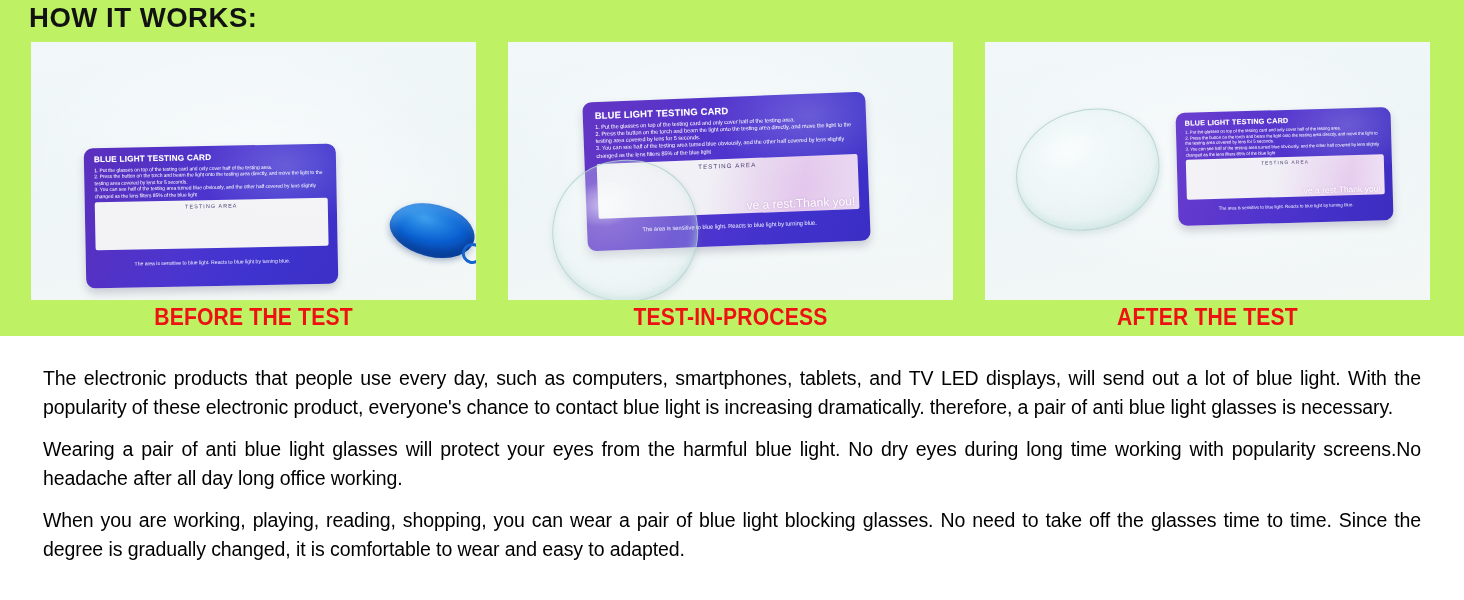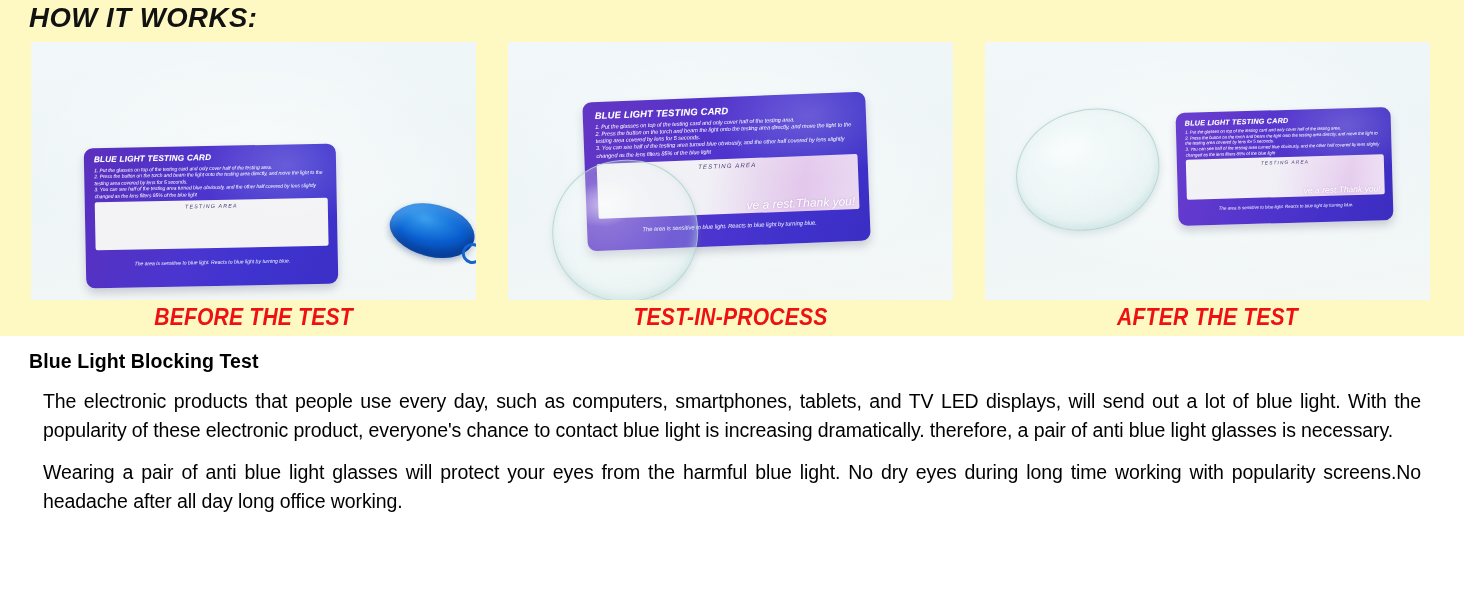--- a/index.html
+++ b/index.html
@@ -14,22 +14,21 @@
     overflow: hidden;
     position: relative;
   }
 
   
   #howitworks-section {
     position: absolute;
     left: 0; top: 0;
     width: 1464px;
     height: 336px;
-    background: #fef9c3;
-    font-style: italic;
+    background: #bef264;
   }
 
   #page-title {
     position: absolute;
     left: 29px;
     top: 3px;
     font-family: "Liberation Sans", sans-serif;
     font-weight: bold;
     font-size: 27px;
     letter-spacing: 0.5px;
@@ -382,16 +381,16 @@
 
   </div>
 
   <div class="caption" id="caption-1">BEFORE THE TEST</div>
   <div class="caption" id="caption-2">TEST-IN-PROCESS</div>
   <div class="caption" id="caption-3">AFTER THE TEST</div>
 
 </div>
 
 <div id="description-section">
-  <h2 id="description-heading">Blue Light Blocking Test</h2>
   <p class="description-paragraph">The electronic products that people use every day, such as computers, smartphones, tablets, and TV LED displays, will send out a lot of blue light. With the popularity of these electronic product, everyone's chance to contact blue light is increasing dramatically. therefore, a pair of anti blue light glasses is necessary.</p>
   <p class="description-paragraph">Wearing a pair of anti blue light glasses will protect your eyes from the harmful blue light. No dry eyes during long time working with popularity screens.No headache after all day long office working.</p>
+  <p class="description-paragraph">When you are working, playing, reading, shopping, you can wear a pair of blue light blocking glasses. No need to take off the glasses time to time. Since the degree is gradually changed, it is comfortable to wear and easy to adapted.</p>
 </div>
 
 </body></html>

